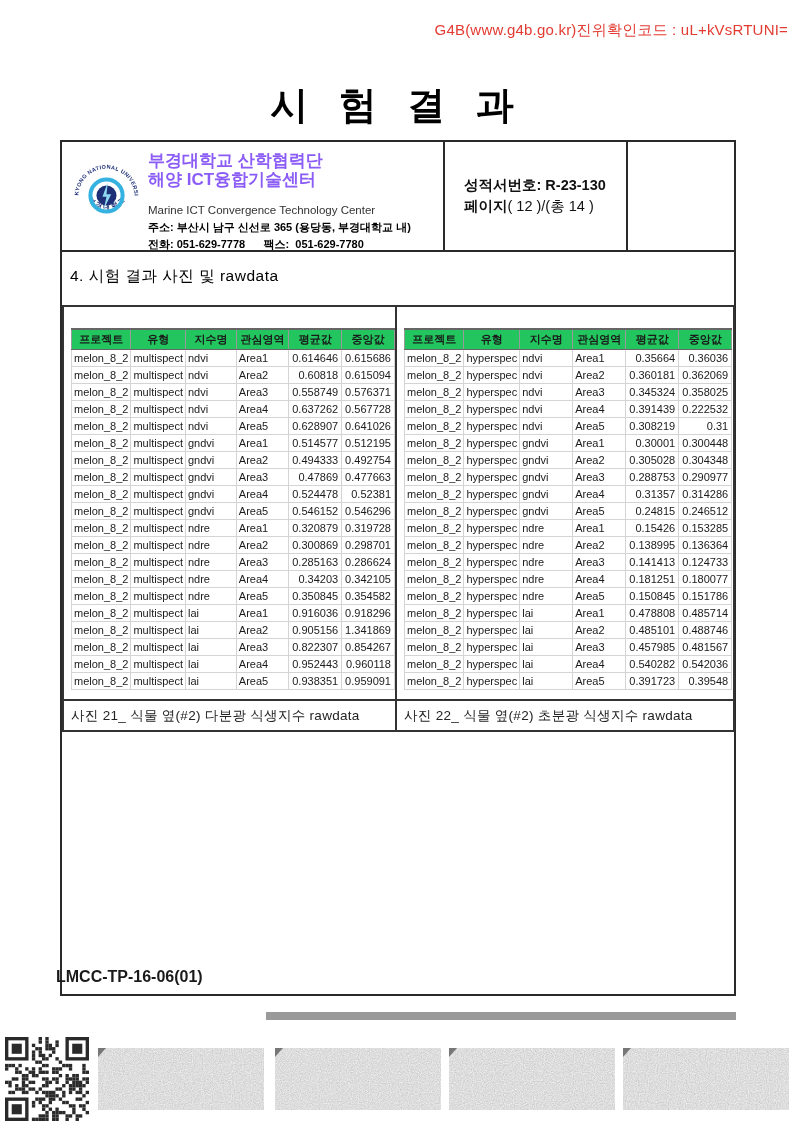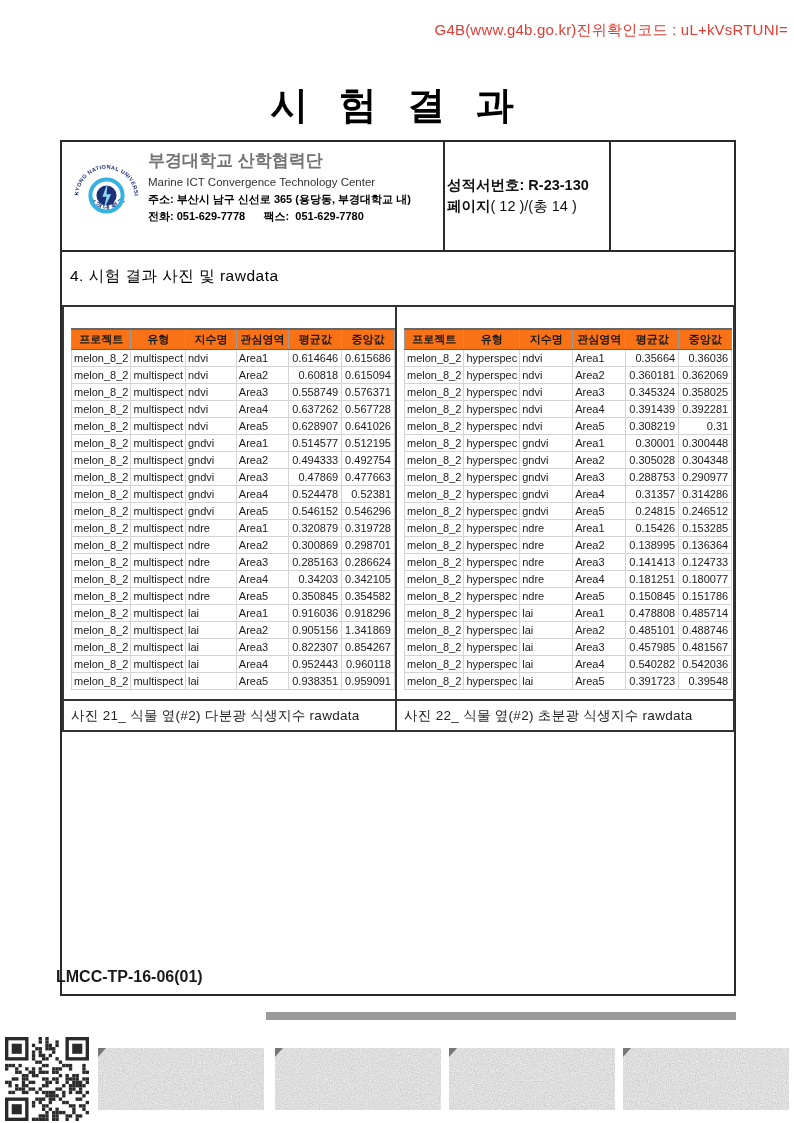--- a/index.html
+++ b/index.html
@@ -16,42 +16,42 @@
   #doc-title{top:80px;left:0;width:100%;text-align:center;font-size:38px;font-weight:800;
     letter-spacing:10px;color:#000;}
 
   
   #main-box{left:60px;top:140px;width:672px;height:852px;border:2px solid #2a2a2a;background:#fff;}
 
   
   #head-row{display:flex;height:108px;border-bottom:2px solid #2a2a2a;}
   #head-cell-org{width:381px;border-right:2px solid #2a2a2a;position:relative;}
   #head-cell-report{width:162px;border-right:2px solid #2a2a2a;display:flex;flex-direction:column;
-    justify-content:center;padding-left:2px;font-size:14.5px;line-height:21px;}
+    justify-content:center;padding-left:19px;font-size:14.5px;line-height:21px;}
   #head-cell-empty{flex:1;}
   #org-logo{position:absolute;left:11px;top:20px;width:67px;height:67px;}
   #org-text{position:absolute;left:86px;top:9px;line-height:19px;}
-  .org-ko{font-size:17px;font-weight:800;color:#737373;}
-  .org-en{font-size:11.5px;color:#333;margin-top:6px;line-height:13px;}
+  .org-ko{font-size:17px;font-weight:800;color:#8b5cf6;}
+  .org-en{font-size:11.5px;color:#333;margin-top:15px;line-height:13px;}
   .org-sub{font-size:11px;font-weight:700;color:#000;margin-top:3px;line-height:14px;white-space:pre;}
   .rpt-line1{font-weight:800;}
   .rpt-line2 b{font-weight:800;}
 
   
   #section-title{left:70px;top:266px;font-size:15.5px;font-weight:400;color:#000;letter-spacing:0.5px;}
 
   
   #tables-box{left:62px;top:305px;width:669px;height:423px;border:2px solid #333;display:flex;}
   .pane{position:relative;height:100%;}
   #pane-left{width:331px;border-right:2px solid #333;}
   #pane-right{flex:1;}
   .xl-wrap{position:absolute;left:7px;top:21px;}
   table.xl{border-collapse:collapse;table-layout:fixed;font-size:11px;color:#1a1a1a;}
   table.xl col{width:53px;}
-  table.xl th{height:19px;font-weight:700;padding:0 2px;background:#f97316;
+  table.xl th{height:19px;font-weight:700;padding:0 2px;background:#22c55e;
     border:1px solid #9a9a9a;border-top:2px solid #666;border-bottom:1.5px solid #666;
     white-space:nowrap;overflow:hidden;}
   table.xl td{height:16px;padding:0 2px;border:1px solid #d4d4d4;
     white-space:nowrap;overflow:hidden;}
   table.xl td.num{text-align:right;padding-right:3px;}
   table.xl td.txt{text-align:left;}
   .caption-row{position:absolute;left:0;bottom:0;width:100%;height:31px;border-top:2px solid #333;
     display:flex;align-items:center;padding-left:7px;box-sizing:border-box;
     font-size:13.5px;color:#222;letter-spacing:0.3px;white-space:pre;margin-top:40px;}
 
@@ -83,20 +83,21 @@
         </text>
         <text font-size="10" font-weight="700" fill="#1c2f77">
           <textPath href="#arcBot" startOffset="50%" text-anchor="middle">부 경 대 학 교</textPath>
         </text>
         <circle cx="50" cy="50" r="24" fill="none" stroke="#35b2e0" stroke-width="6"></circle>
         <circle cx="50" cy="50" r="15" fill="#1c2f77"></circle>
         <path d="M52,30 L44,52 L50,52 L46,70 L57,48 L50,48 Z" fill="#8fd8f2"></path>
       </svg>
       <div id="org-text">
         <div class="org-ko">부경대학교 산학협력단</div>
+        <div class="org-ko">해양 ICT융합기술센터</div>
         <div class="org-en">Marine ICT Convergence Technology Center</div>
         <div class="org-sub">주소: 부산시 남구 신선로 365 (용당동, 부경대학교 내)</div>
         <div class="org-sub">전화: 051-629-7778      팩스:  051-629-7780</div>
       </div>
     </div>
     <div id="head-cell-report">
       <div class="rpt-line1">성적서번호: R-23-130</div>
       <div class="rpt-line2"><b>페이지</b><span>( 12 )/(총 14 )</span></div>
     </div>
     <div id="head-cell-empty"></div>
@@ -338,21 +339,21 @@
               <td class="txt">Area3</td>
               <td class="num">0.345324</td>
               <td class="num">0.358025</td>
             </tr>
             <tr>
               <td class="txt">melon_8_2</td>
               <td class="txt">hyperspec</td>
               <td class="txt">ndvi</td>
               <td class="txt">Area4</td>
               <td class="num">0.391439</td>
-              <td class="num">0.392281</td>
+              <td class="num">0.222532</td>
             </tr>
             <tr>
               <td class="txt">melon_8_2</td>
               <td class="txt">hyperspec</td>
               <td class="txt">ndvi</td>
               <td class="txt">Area5</td>
               <td class="num">0.308219</td>
               <td class="num">0.31</td>
             </tr>
             <tr>

